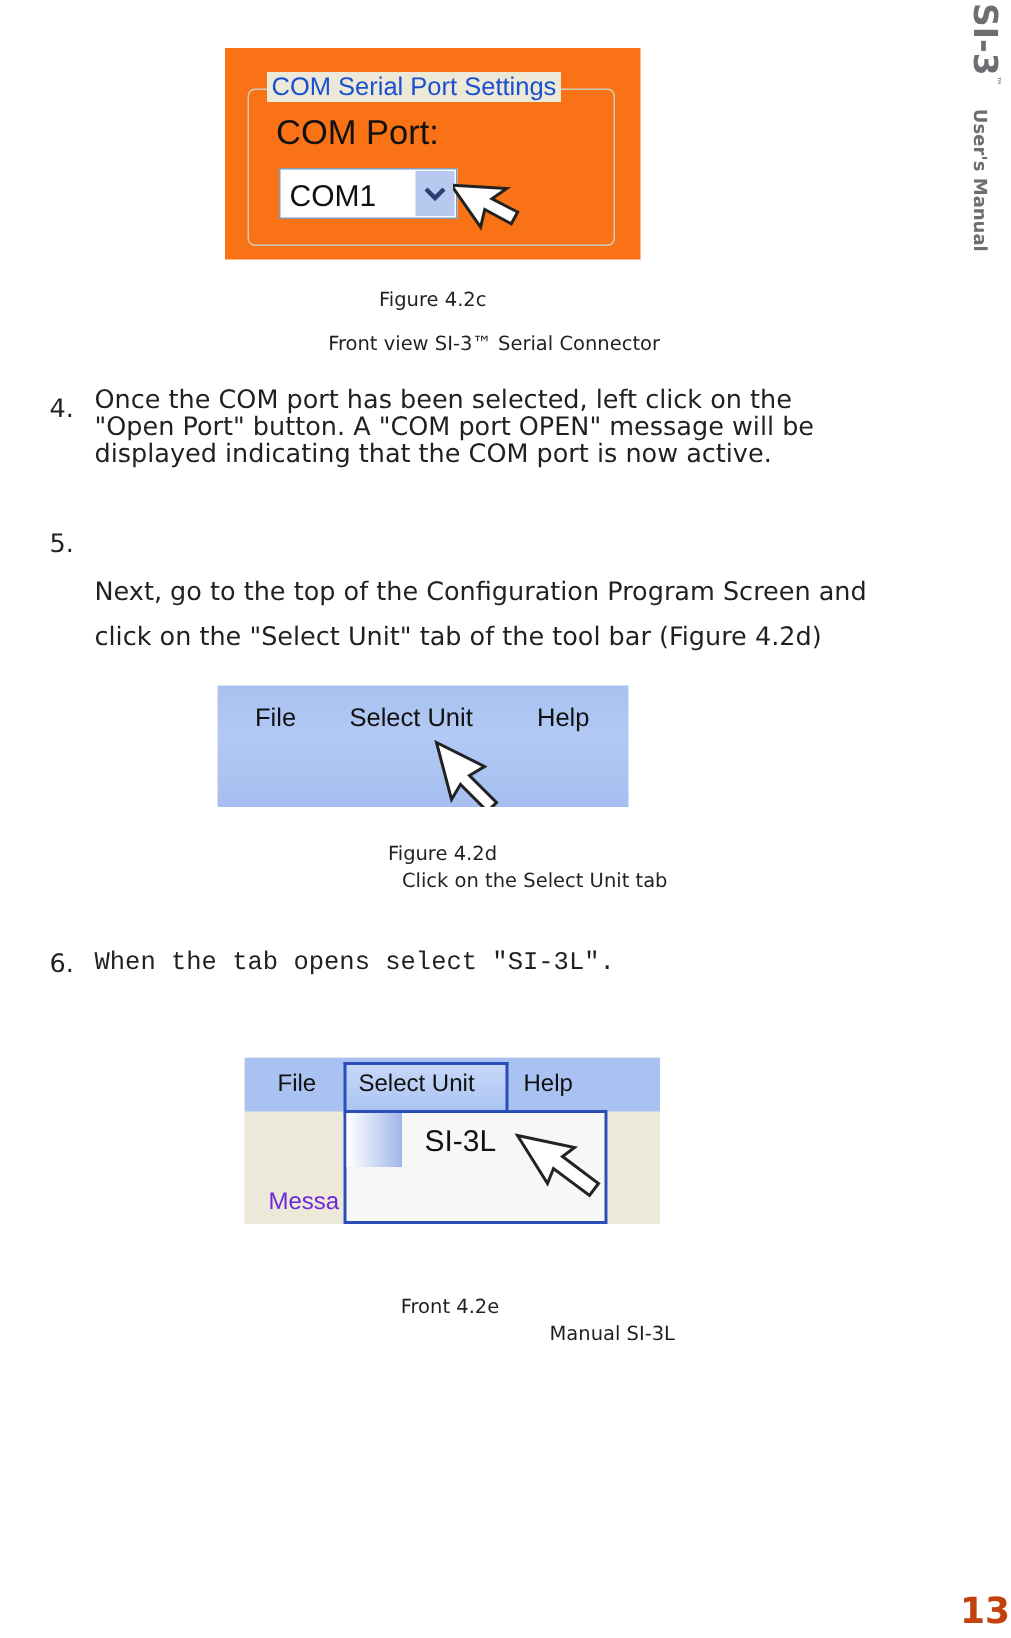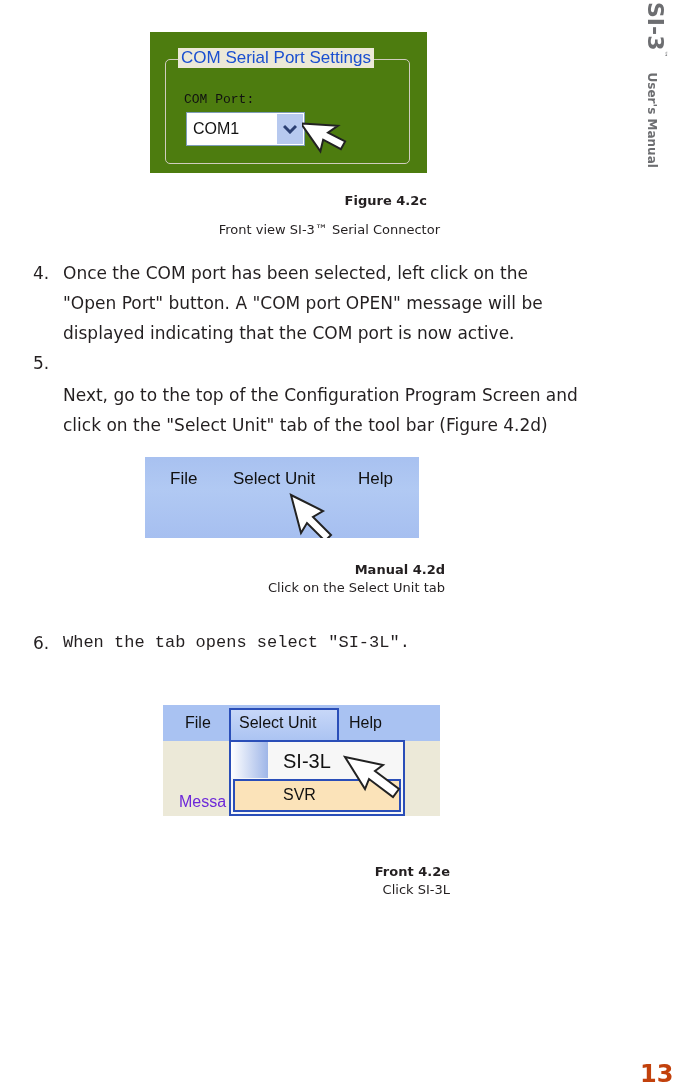--- a/index.html
+++ b/index.html
@@ -11,30 +11,30 @@
   .side-title { position:absolute; left:640px; top:0; width:34px; height:160px; }
   .side-rot { position:absolute; left:0; top:0; transform-origin:0 0; transform:translate(28px,2px) rotate(90deg);
               white-space:nowrap; color:#6d6e71; }
   .side-rot .big { font-weight:bold; font-size:22px; letter-spacing:0; }
   .side-rot .tm { font-size:7px; vertical-align:top; }
   .side-rot .small { font-weight:bold; font-size:12px; margin-left:10px; }
   .page-num { position:absolute; left:640px; top:1060px; font-weight:bold; font-size:24px; color:#c2410c; }
 
   
   .fig { position:absolute; overflow:hidden; }
-  .fig1 { left:150px; top:32px; width:277px; height:141px; background:#4d7c0f; }
+  .fig1 { left:150px; top:32px; width:277px; height:141px; background:#f97316; }
   .gbox { position:absolute; left:15px; top:27px; width:243px; height:103px; border:1px solid #d0cdbf; border-radius:5px; }
   .gtitle { position:absolute; left:28px; top:16px; background:#ece9d8; padding:0 3px; font-family:"Liberation Sans", sans-serif; font-size:17px; color:#1a4fd0; }
-  .glabel { position:absolute; left:34px; top:60px; font-family:Liberation Mono, monospace; font-size:13px; color:#111; }
+  .glabel { position:absolute; left:34px; top:43px; font-family:Liberation Sans, sans-serif; font-size:23px; color:#111; }
   .combo { position:absolute; left:36px; top:80px; width:117px; height:32px; border:1px solid #7f9db9; background:#fff; }
-  .combo-val { position:absolute; left:6px; top:7px; font-family:"Liberation Sans", sans-serif; font-size:16px; color:#111; }
+  .combo-val { position:absolute; left:6px; top:7px; font-family:"Liberation Sans", sans-serif; font-size:20px; color:#111; }
   .combo-btn { position:absolute; right:1px; top:1px; width:26px; height:30px; background:#b7c9ef; }
   .combo-btn svg { position:absolute; left:6px; top:10px; }
 
-  .caption-bold { position:absolute; font-weight:bold; font-size:13px; text-align:right; }
+  .caption-bold { position:absolute; font-weight:normal; font-size:13px; text-align:center; }
   .caption { position:absolute; font-size:13px; text-align:right; }
 
   .step { position:absolute; left:33px; font-size:17px; line-height:30px; width:540px; }
   .step .num { position:absolute; left:0; }
 
   .fig2 { left:145px; top:457px; width:274px; height:81px; background:linear-gradient(180deg,#a8c1f0 0%,#b1c9f3 40%,#a6bff0 100%); }
   .menu-t { position:absolute; top:12px; font-family:"Liberation Sans", sans-serif; font-size:17px; color:#111; }
 
   .fig3 { left:163px; top:705px; width:277px; height:111px; background:#ece9d8; }
   .menubar3 { position:absolute; left:0; top:0; width:277px; height:36px; background:#a9c2f2; }
@@ -77,52 +77,49 @@
 <div class="caption" style="left:150px;top:222px;width:290px;">Front view SI-3™ Serial Connector</div>
 
 <div class="step" style="top:258px;">
   <span class="num">4.</span>
   <div style="padding-left:0;margin-left:0;position:absolute;left:0;width:540px;">
     <span style="display:inline-block;width:0"></span><span style="display:block;padding-left:0;margin-left:0;text-indent:0;">
         <span style="display:block;margin-left:0;"></span>
       </span>
   </div>
 </div>
-<div class="abs" style="left:63px;top:258px;width:520px;font-size:17px;line-height:30px;">Once the COM port has been selected, left click on the "Open Port" button. A "COM  port OPEN" message will be displayed indicating that the COM port is now active.</div>
+<div class="abs" style="left:63px;top:258px;width:520px;font-size:17px;line-height:18px;">Once the COM port has been selected, left click on the "Open Port" button. A "COM  port OPEN" message will be displayed indicating that the COM port is now active.</div>
 <div class="abs" style="left:33px;top:348px;font-size:17px;line-height:30px;">5.</div>
 <div class="abs" style="left:63px;top:348px;width:520px;font-size:17px;line-height:30px;margin-top:32px;">Next, go to the top of the Configuration Program Screen and click on the "Select Unit" tab of the tool bar (Figure 4.2d)</div>
 
 <div class="fig fig2">
   <span class="menu-t" style="left:25px;">File</span>
   <span class="menu-t" style="left:88px;">Select Unit</span>
   <span class="menu-t" style="left:213px;">Help</span>
   <svg class="abs" style="left:144px;top:36px" width="60" height="50">
     <path d="M2 2 L12 40 L18 30 L36 48 L42 42 L24 24 L34 18 Z" fill="#fff" stroke="#222" stroke-width="2"></path>
   </svg>
 </div>
-<div class="caption-bold" style="left:145px;top:562px;width:300px;">Manual 4.2d</div>
+<div class="caption-bold" style="left:145px;top:562px;width:300px;">Figure 4.2d</div>
 <div class="caption" style="left:145px;top:580px;width:300px;">Click on the Select Unit tab</div>
 
 <div class="abs" style="left:33px;top:628px;font-size:17px;line-height:30px;">6.</div>
 <div class="abs" style="left:63px;top:628px;width:520px;font-size:17px;line-height:30px;font-family:Liberation Mono, monospace;">When the tab opens select "SI-3L".</div>
 
 <div class="fig fig3">
   <div class="menubar3"></div>
   <div class="sel-tab"></div>
   <span class="m3" style="left:22px;">File</span>
   <span class="m3" style="left:76px;">Select Unit</span>
   <span class="m3" style="left:186px;">Help</span>
   <span class="messa">Messa</span>
   <div class="dropdown">
     <div class="dd-grad"></div>
     <span class="dd-item1">SI-3L</span>
-    <div class="dd-item2">
-        <span>SVR</span>
-      </div>
   </div>
   <svg class="abs" style="left:180px;top:48px" width="62" height="50">
     <path d="M2 4 L40 12 L32 18 L56 36 L50 44 L26 26 L22 36 Z" fill="#fff" stroke="#222" stroke-width="2"></path>
   </svg>
 </div>
 <div class="caption-bold" style="left:150px;top:864px;width:300px;">Front 4.2e</div>
-<div class="caption" style="left:150px;top:882px;width:300px;">Click SI-3L</div>
+<div class="caption" style="left:150px;top:882px;width:300px;">Manual SI-3L</div>
 
 <div class="page-num">13</div>
 
 </body></html>

